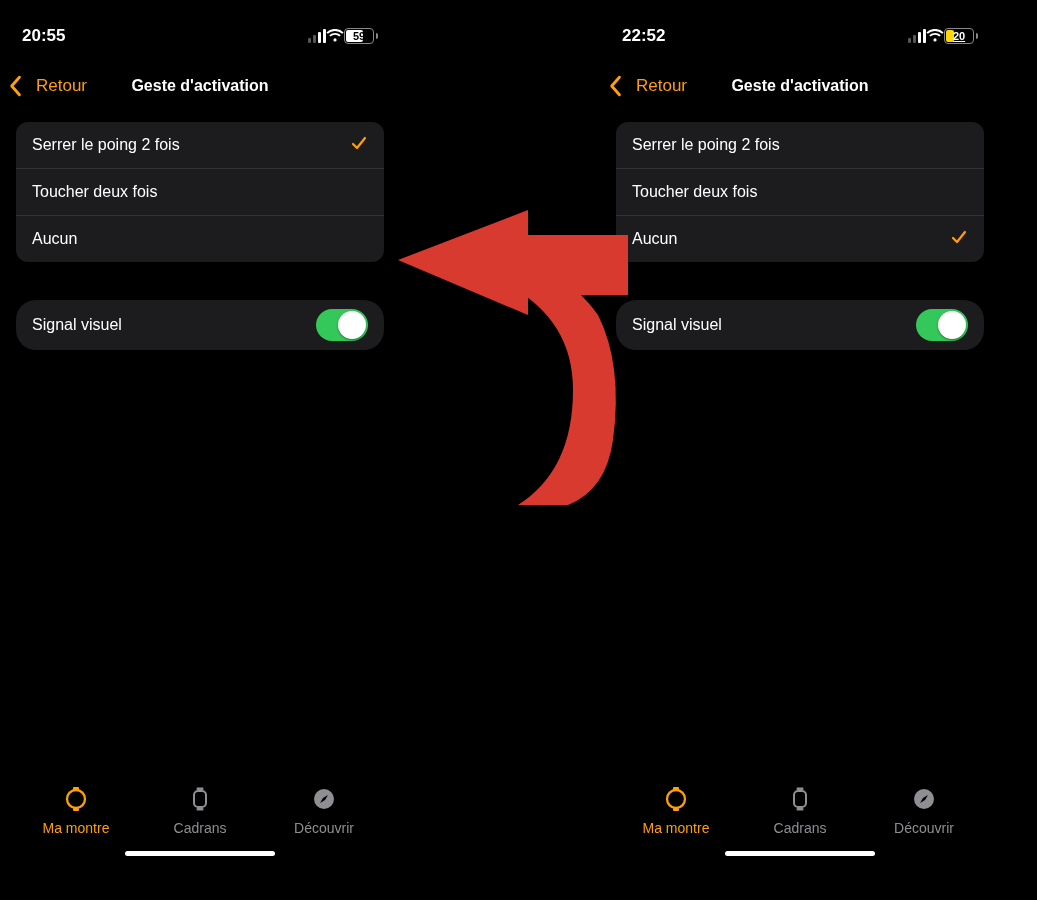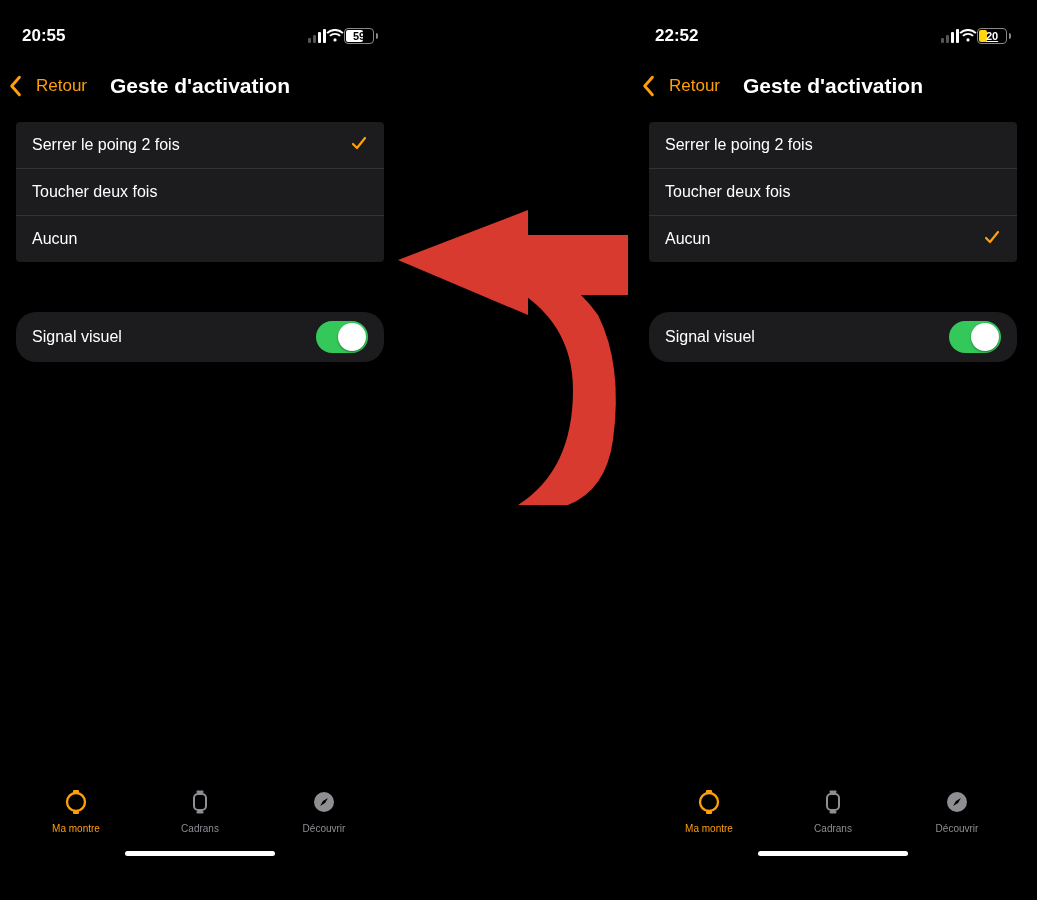--- a/index.html
+++ b/index.html
@@ -19,21 +19,21 @@
     background: #000;
   }
   .phone {
     position: absolute;
     top: 0;
     width: 400px;
     height: 860px;
     background: #000;
   }
   .phone.left  { left: 0; }
-  .phone.right { left: 633px; }
+  .phone.right { left: 600px; }
 
   
   .statusbar {
     display: flex;
     justify-content: space-between;
     align-items: center;
     padding: 14px 22px 0 22px;
     height: 44px;
     font-size: 17px;
     font-weight: 600;
@@ -110,31 +110,31 @@
     align-items: center;
     gap: 14px;
     color: #ff9f0a;
     font-size: 17px;
   }
   .nav-back svg { display:block; }
   .nav-title {
     position: absolute;
     left: 50%;
     transform: translateX(-50%);
-    font-size: 21px;
+    font-size: 16px;
     font-weight: 600;
     color: #fff;
     white-space: nowrap;
   }
 
   
   .list-group {
-    margin: 14px 16px 12px 16px;
+    margin: 14px 16px 0 16px;
     background: #1c1c1e;
-    border-radius: 4px;
+    border-radius: 12px;
     overflow: hidden;
   }
   .list-row {
     display: flex;
     align-items: center;
     justify-content: space-between;
     min-height: 46px;
     padding: 0 16px;
     font-size: 16px;
     color: #fff;
@@ -188,21 +188,21 @@
     padding: 0 14px;
   }
   .tab {
     display: flex;
     flex-direction: column;
     align-items: center;
     gap: 4px;
     width: 90px;
   }
   .tab-label {
-    font-size: 10px;
+    font-size: 14px;
     color: #8e8e93;
   }
   .tab.active .tab-label { color:#ff9f0a; }
   .tab .ticon { color:#8e8e93; }
   .tab.active .ticon { color:#ff9f0a; }
 
   .home-indicator {
     position: absolute;
     bottom: 4px;
     left: 50%;

